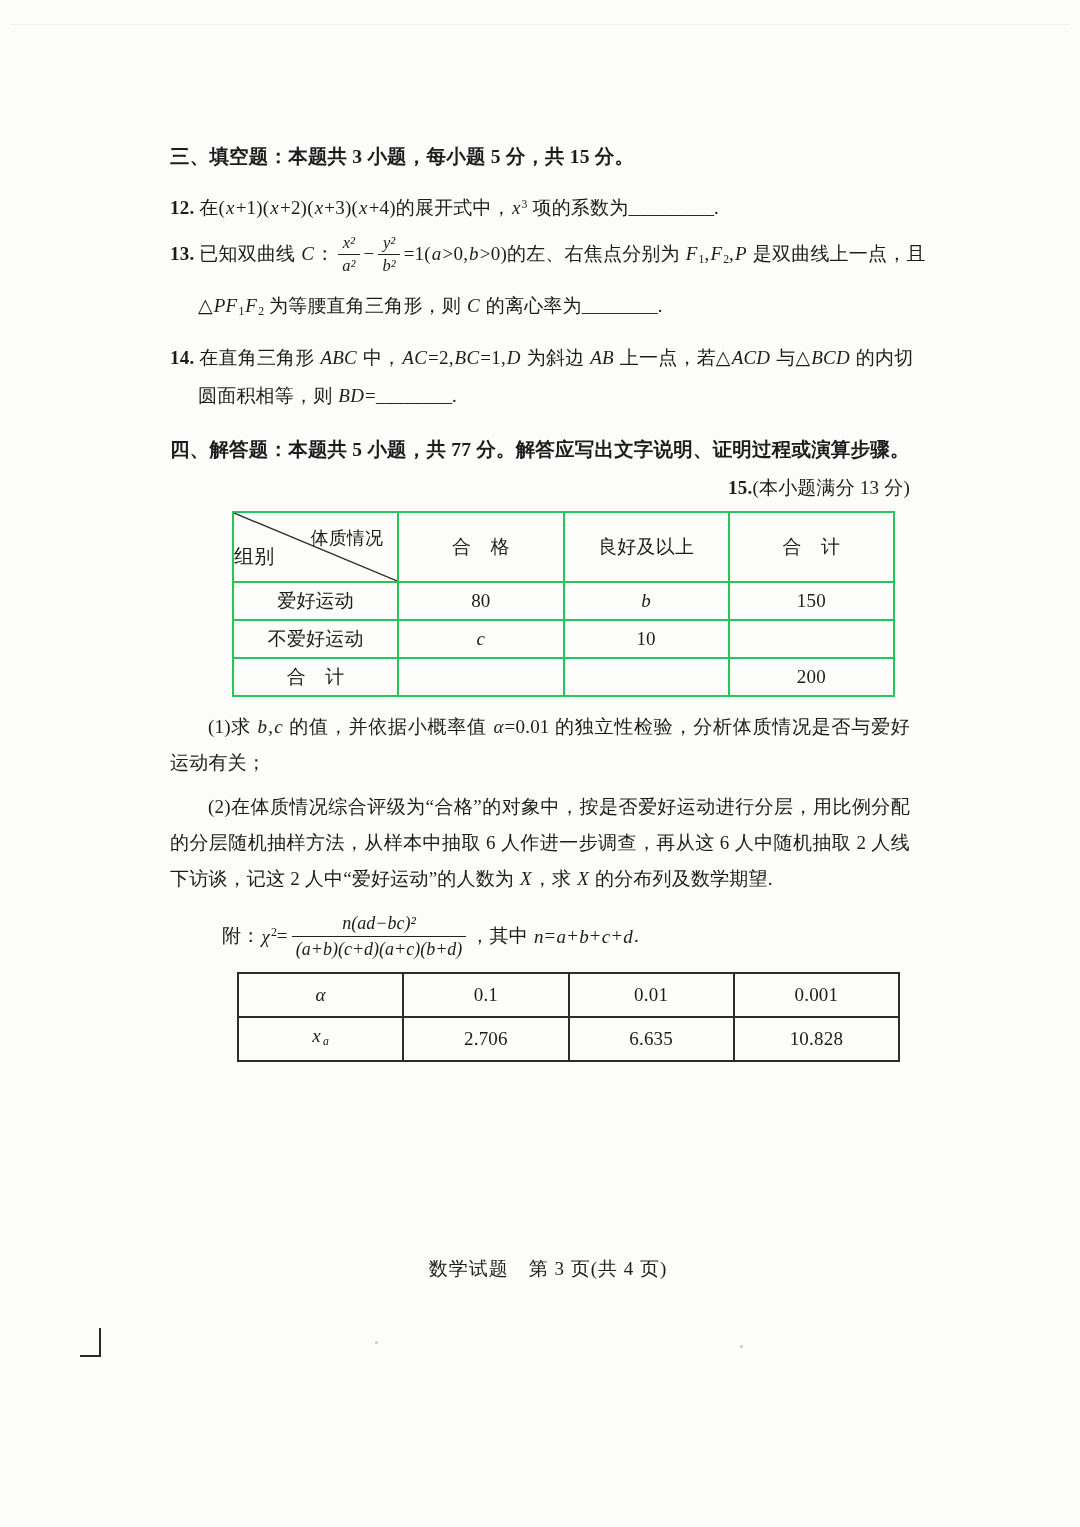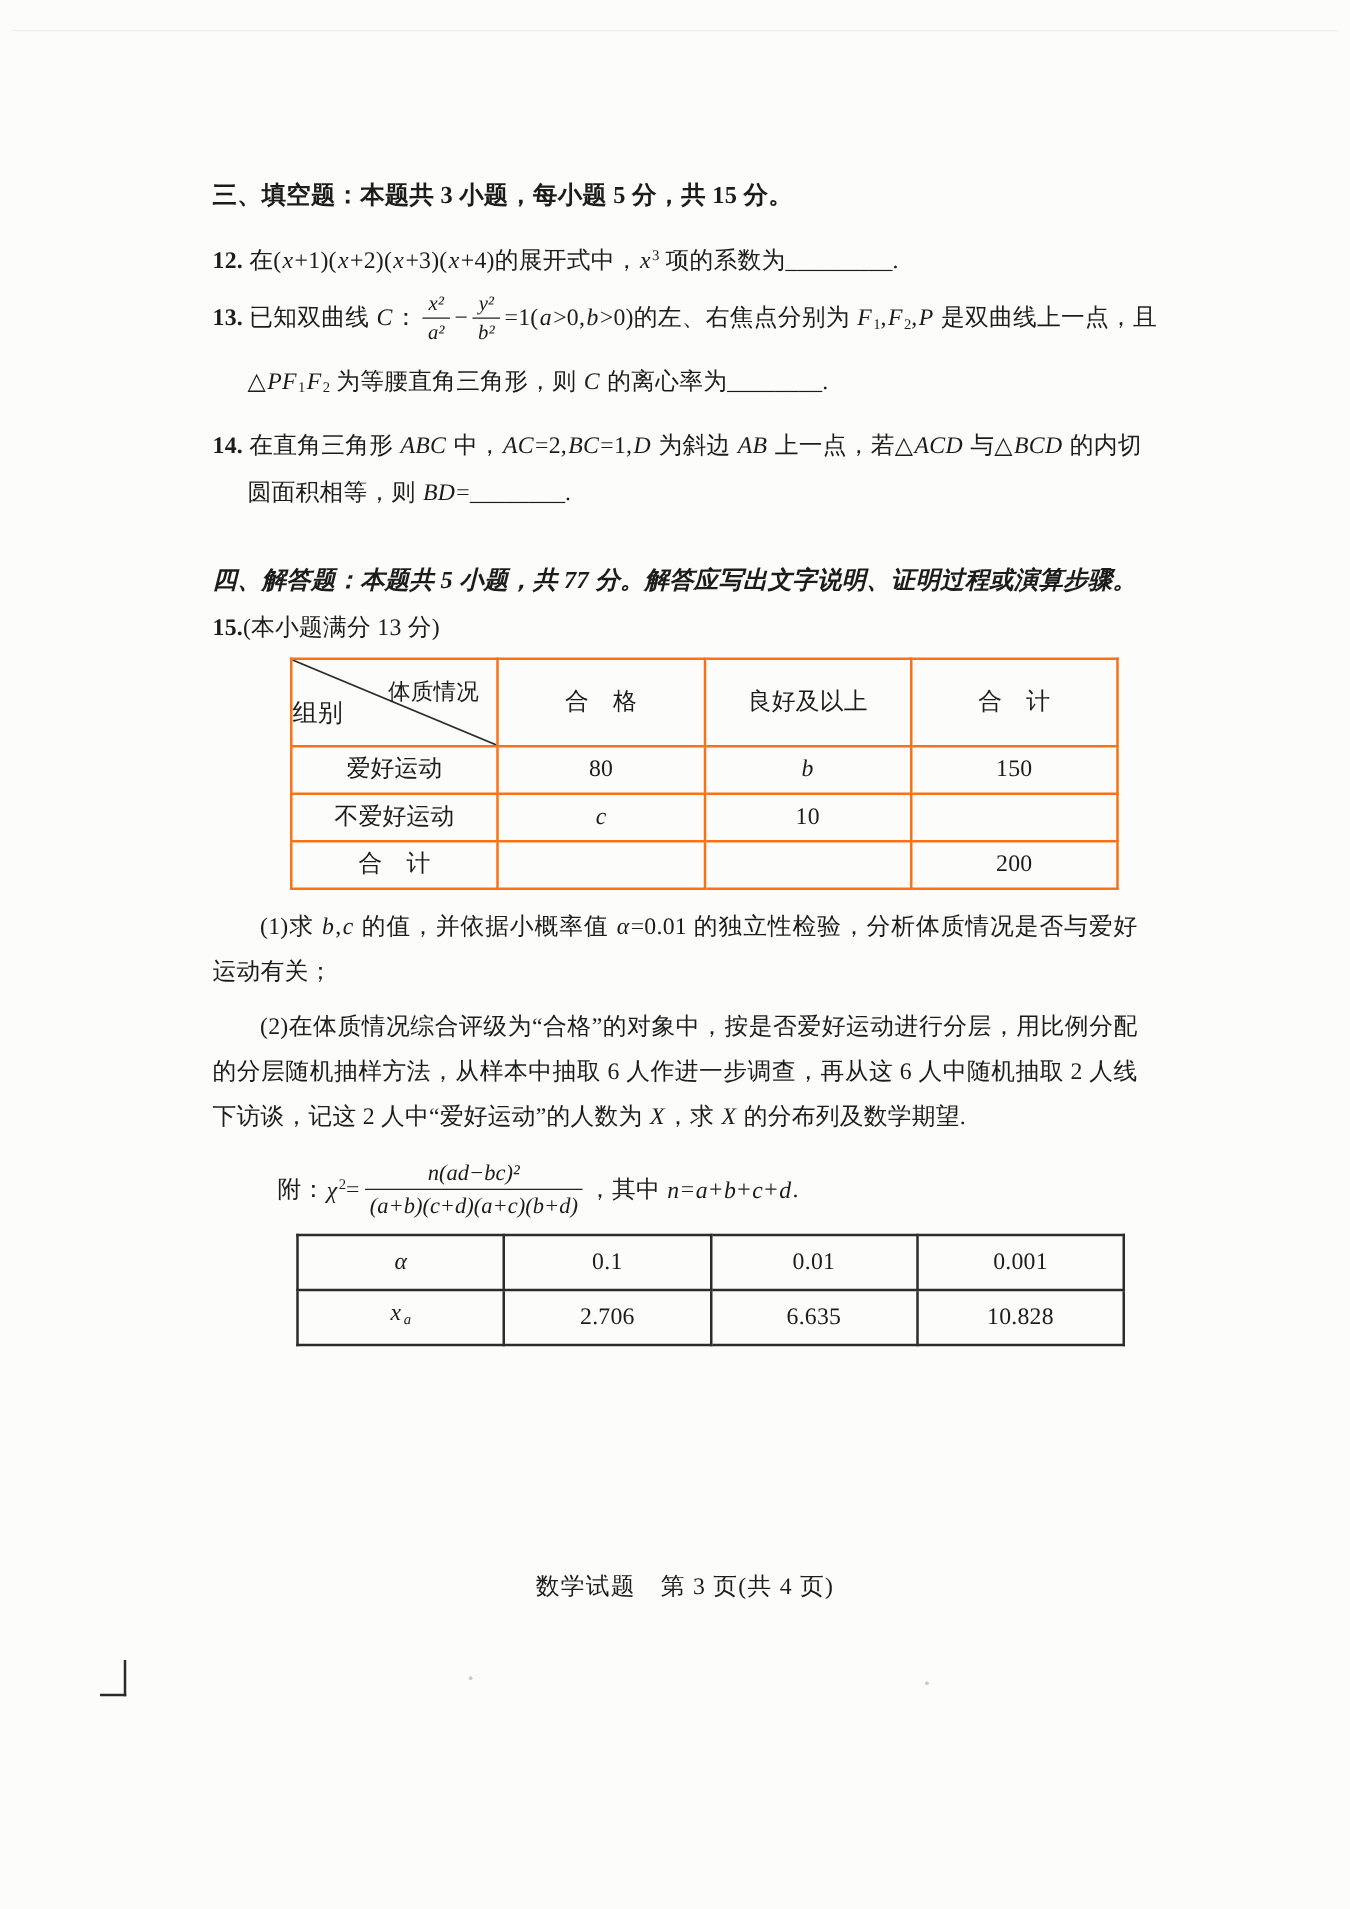--- a/index.html
+++ b/index.html
@@ -24,22 +24,22 @@
     font-weight:700;
     font-size:19.5px;
     line-height:30px;
     white-space:nowrap;
   }
   .qline{white-space:nowrap;line-height:38px;}
   .q12{margin-top:14px;}
   .q13l1{line-height:54px;}
   .cont{padding-left:28px;}
   .q14l1{margin-top:8px;}
-  .s4{margin-top:36px;font-style:italic;}
-  .q15head{margin-top:8px;line-height:30px;}
+  .s4{margin-top:20px;}
+  .q15head{margin-top:8px;line-height:30px;text-align:right;}
   .intro{
     margin:6px 0 0 0;
     text-indent:2em;
     text-align:justify;
     line-height:35px;
   }
   .part{margin:0;text-indent:2em;text-align:justify;line-height:36px;}
   .part1{margin-top:12px;}
   .part2{margin-top:8px;}
   .formula{margin:10px 0 0 52px;line-height:52px;white-space:nowrap;}
@@ -72,21 +72,21 @@
   .frac-big .fn,.frac-big .fd{font-size:18px;line-height:25px;}
 
   
   table.ctable{
     border-collapse:collapse;
     margin:8px 0 0 62px;
     width:663px;
     table-layout:fixed;
   }
   table.ctable td{
-    border:2px solid #f97316;
+    border:2px solid #22c55e;
     text-align:center;
     vertical-align:middle;
     font-size:19px;
     padding:0;
   }
   table.ctable tr.hrow td{height:68px;}
   table.ctable tr.drow td{height:34px;}
   td.corner{position:relative;}
   td.corner .diag{position:absolute;top:0;left:0;width:100%;height:100%;}
   td.corner .ct{position:absolute;top:7px;right:14px;font-size:18px;}

